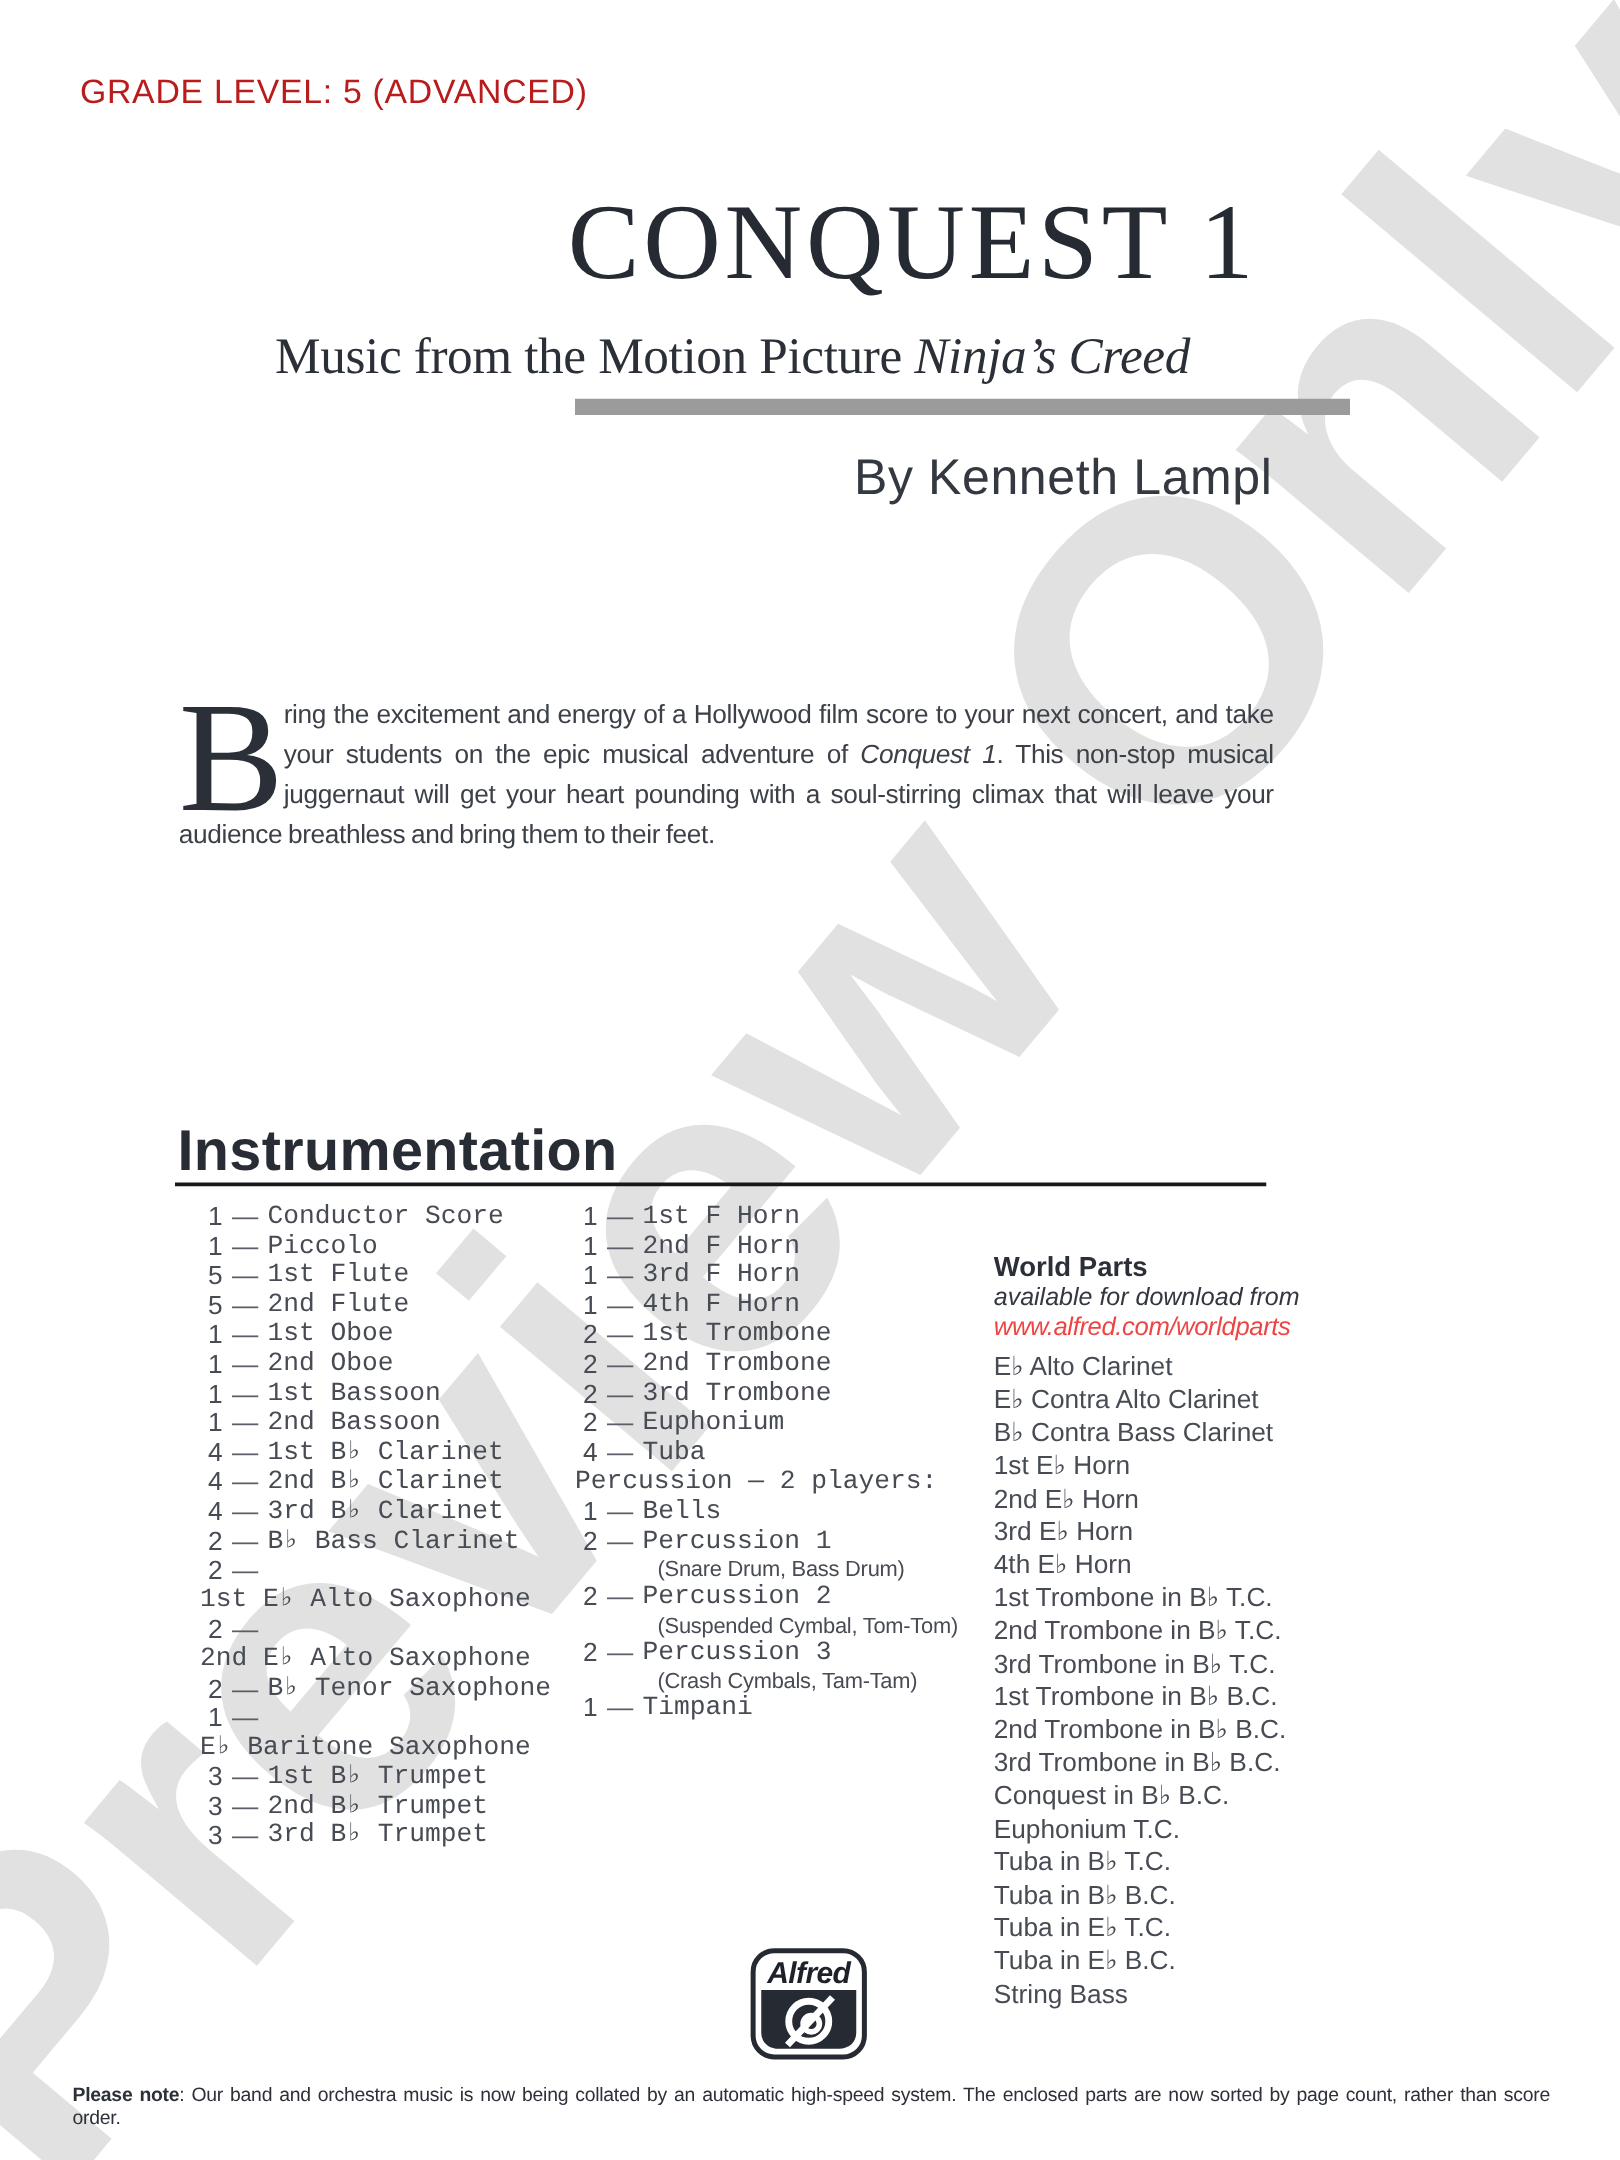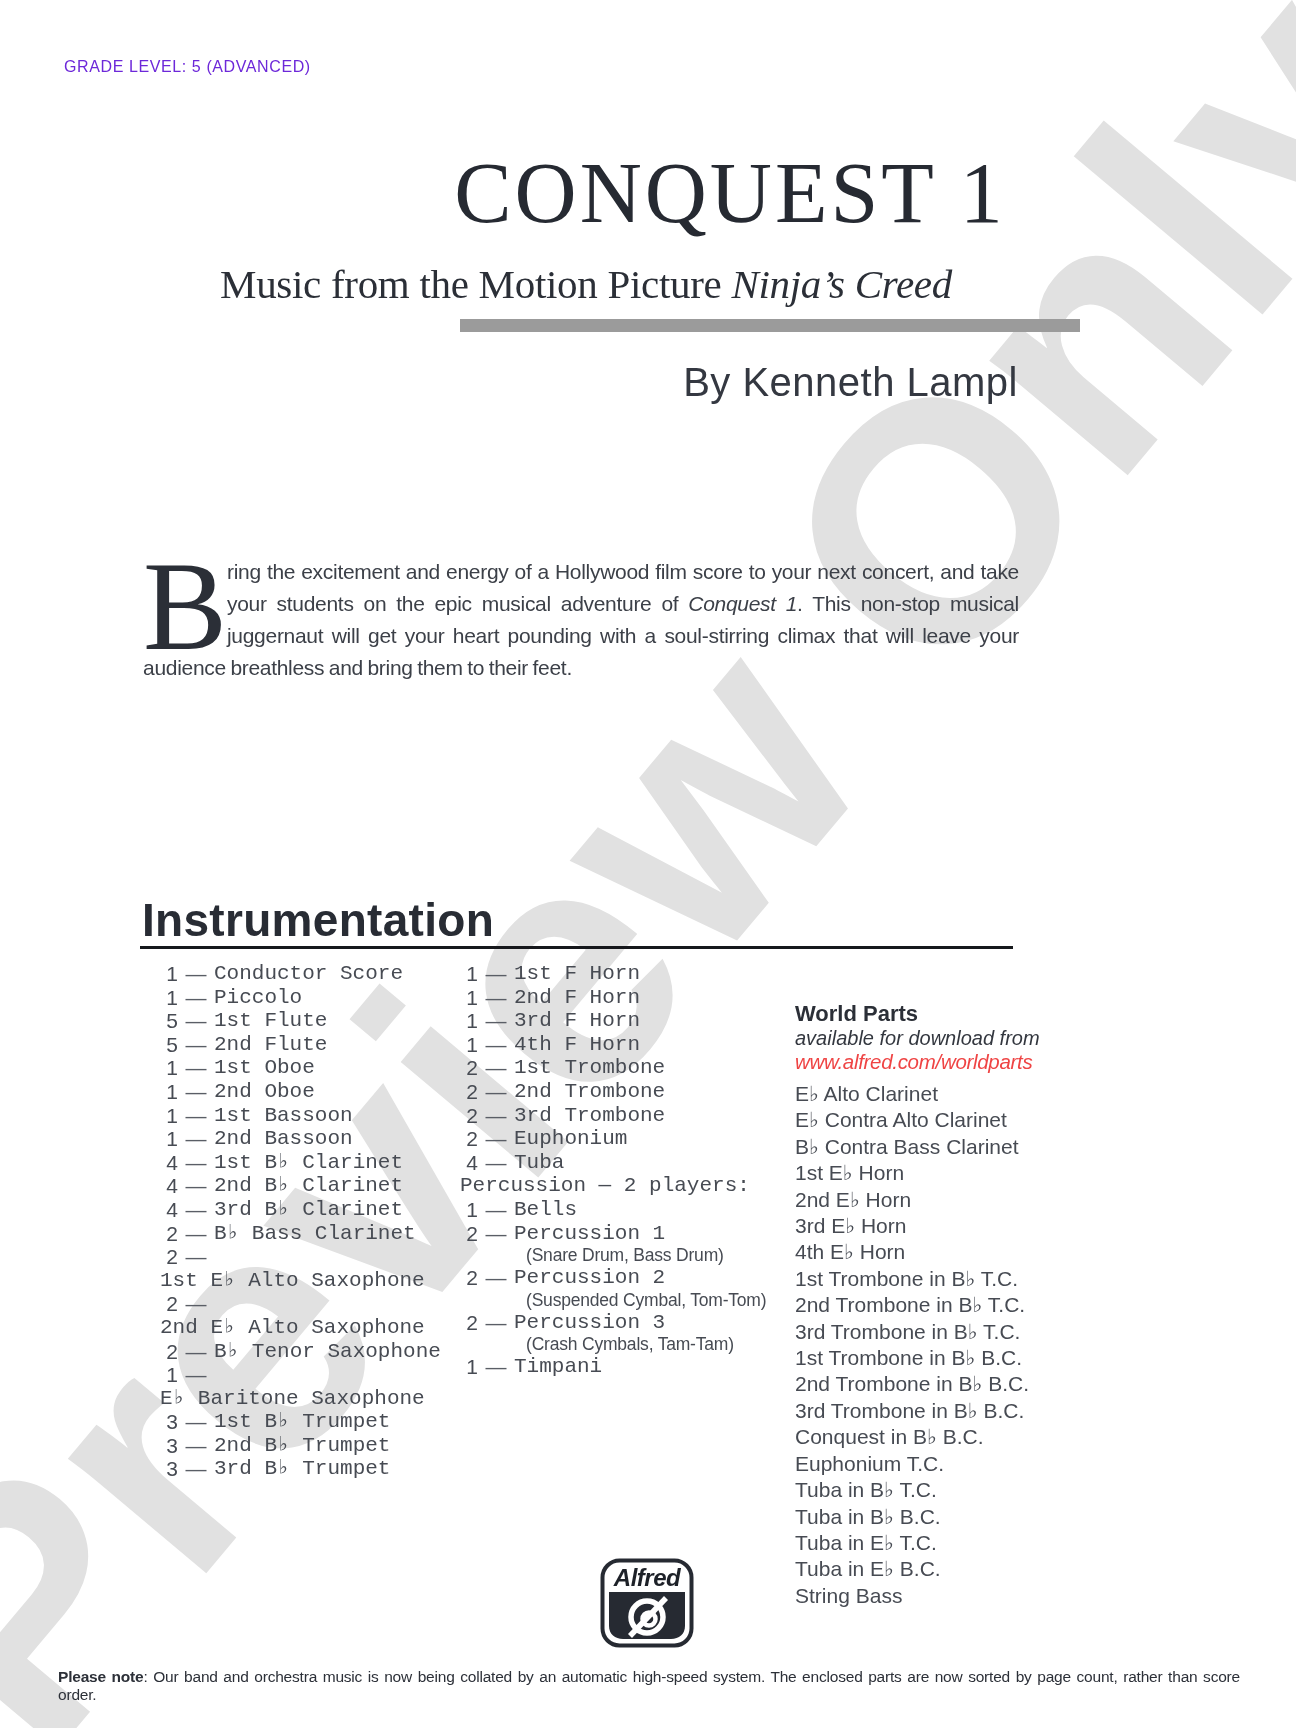--- a/index.html
+++ b/index.html
@@ -14,21 +14,21 @@
     position:absolute; left:50%; top:50%;
     transform:translate(-50%,-50%) rotate(-50deg);
     font-family:"Liberation Sans", sans-serif;
     font-weight:bold; font-size:340px; letter-spacing:2px;
     color:#e1e1e1; white-space:nowrap; z-index:0; user-select:none;
   }
   .content{position:relative; z-index:1;}
   
   .grade{
     position:absolute; left:64px; top:58px;
-    font-size:16px; letter-spacing:0.6px; color:#6d28d9;
+    font-size:27px; letter-spacing:0.6px; color:#b91c1c;
   }
   .title{
     position:absolute; left:410px; top:150px; width:640px;
     text-align:center; font-family:"Liberation Serif", serif;
     font-size:86px; letter-spacing:3px; color:#262a32; line-height:1;
   }
   .subtitle{
     position:absolute; left:220px; top:262px; width:832px;
     text-align:left; font-family:"Liberation Serif", serif;
     font-size:41px; letter-spacing:-0.3px; color:#2b2f37; line-height:1.1;

